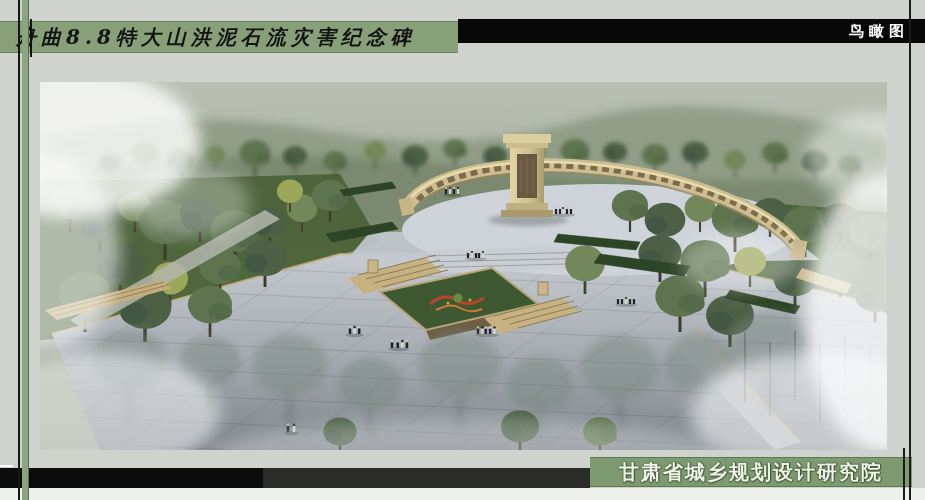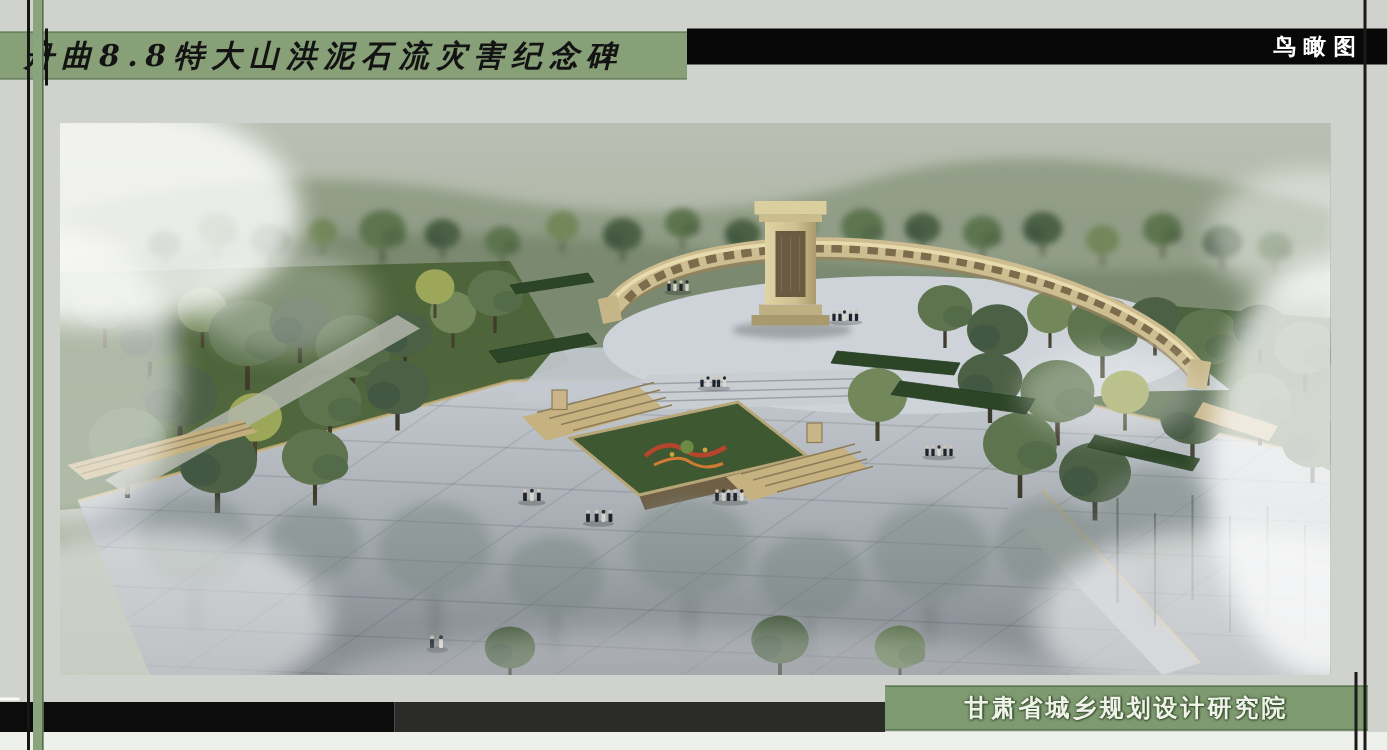--- a/index.html
+++ b/index.html
@@ -24,21 +24,21 @@
   .view-bar{left:458px;top:19px;width:467px;height:24px;background:#080808;z-index:6;
       display:flex;align-items:center;justify-content:flex-end;padding-right:16px;box-sizing:border-box;}
   .view-text{color:#fff;font-weight:bold;font-size:15px;letter-spacing:5px;}
 
   
   .bot-black{left:0;top:468px;width:263px;height:20px;background:#0c0c0c;z-index:4;}
   .bot-dark{left:263px;top:468px;width:327px;height:20px;background:#2b2b29;z-index:4;}
   .inst-banner{left:590px;top:457px;width:322px;height:30px;background:#7e9a71;z-index:5;
       border-top:1px solid #5d7852;border-bottom:1px solid #5d7852;
       display:flex;align-items:center;justify-content:center;box-sizing:border-box;}
-  .inst-text{color:#eef2e8;font-weight:bold;font-size:16px;letter-spacing:2px;
+  .inst-text{color:#eef2e8;font-weight:bold;font-size:20px;letter-spacing:2px;
       text-shadow:0 1px 1px #3c5430, 1px 0 1px #3c5430, 0 0 2px #2f4526;}
   .bot-white{left:0;top:488px;width:925px;height:12px;background:#eef0ec;z-index:3;}
 
   
   .render{left:40px;top:82px;width:847px;height:368px;z-index:2;overflow:hidden;background:#aab1a4;}
   .render svg{display:block;}
 </style>
 </head>
 <body>
 

